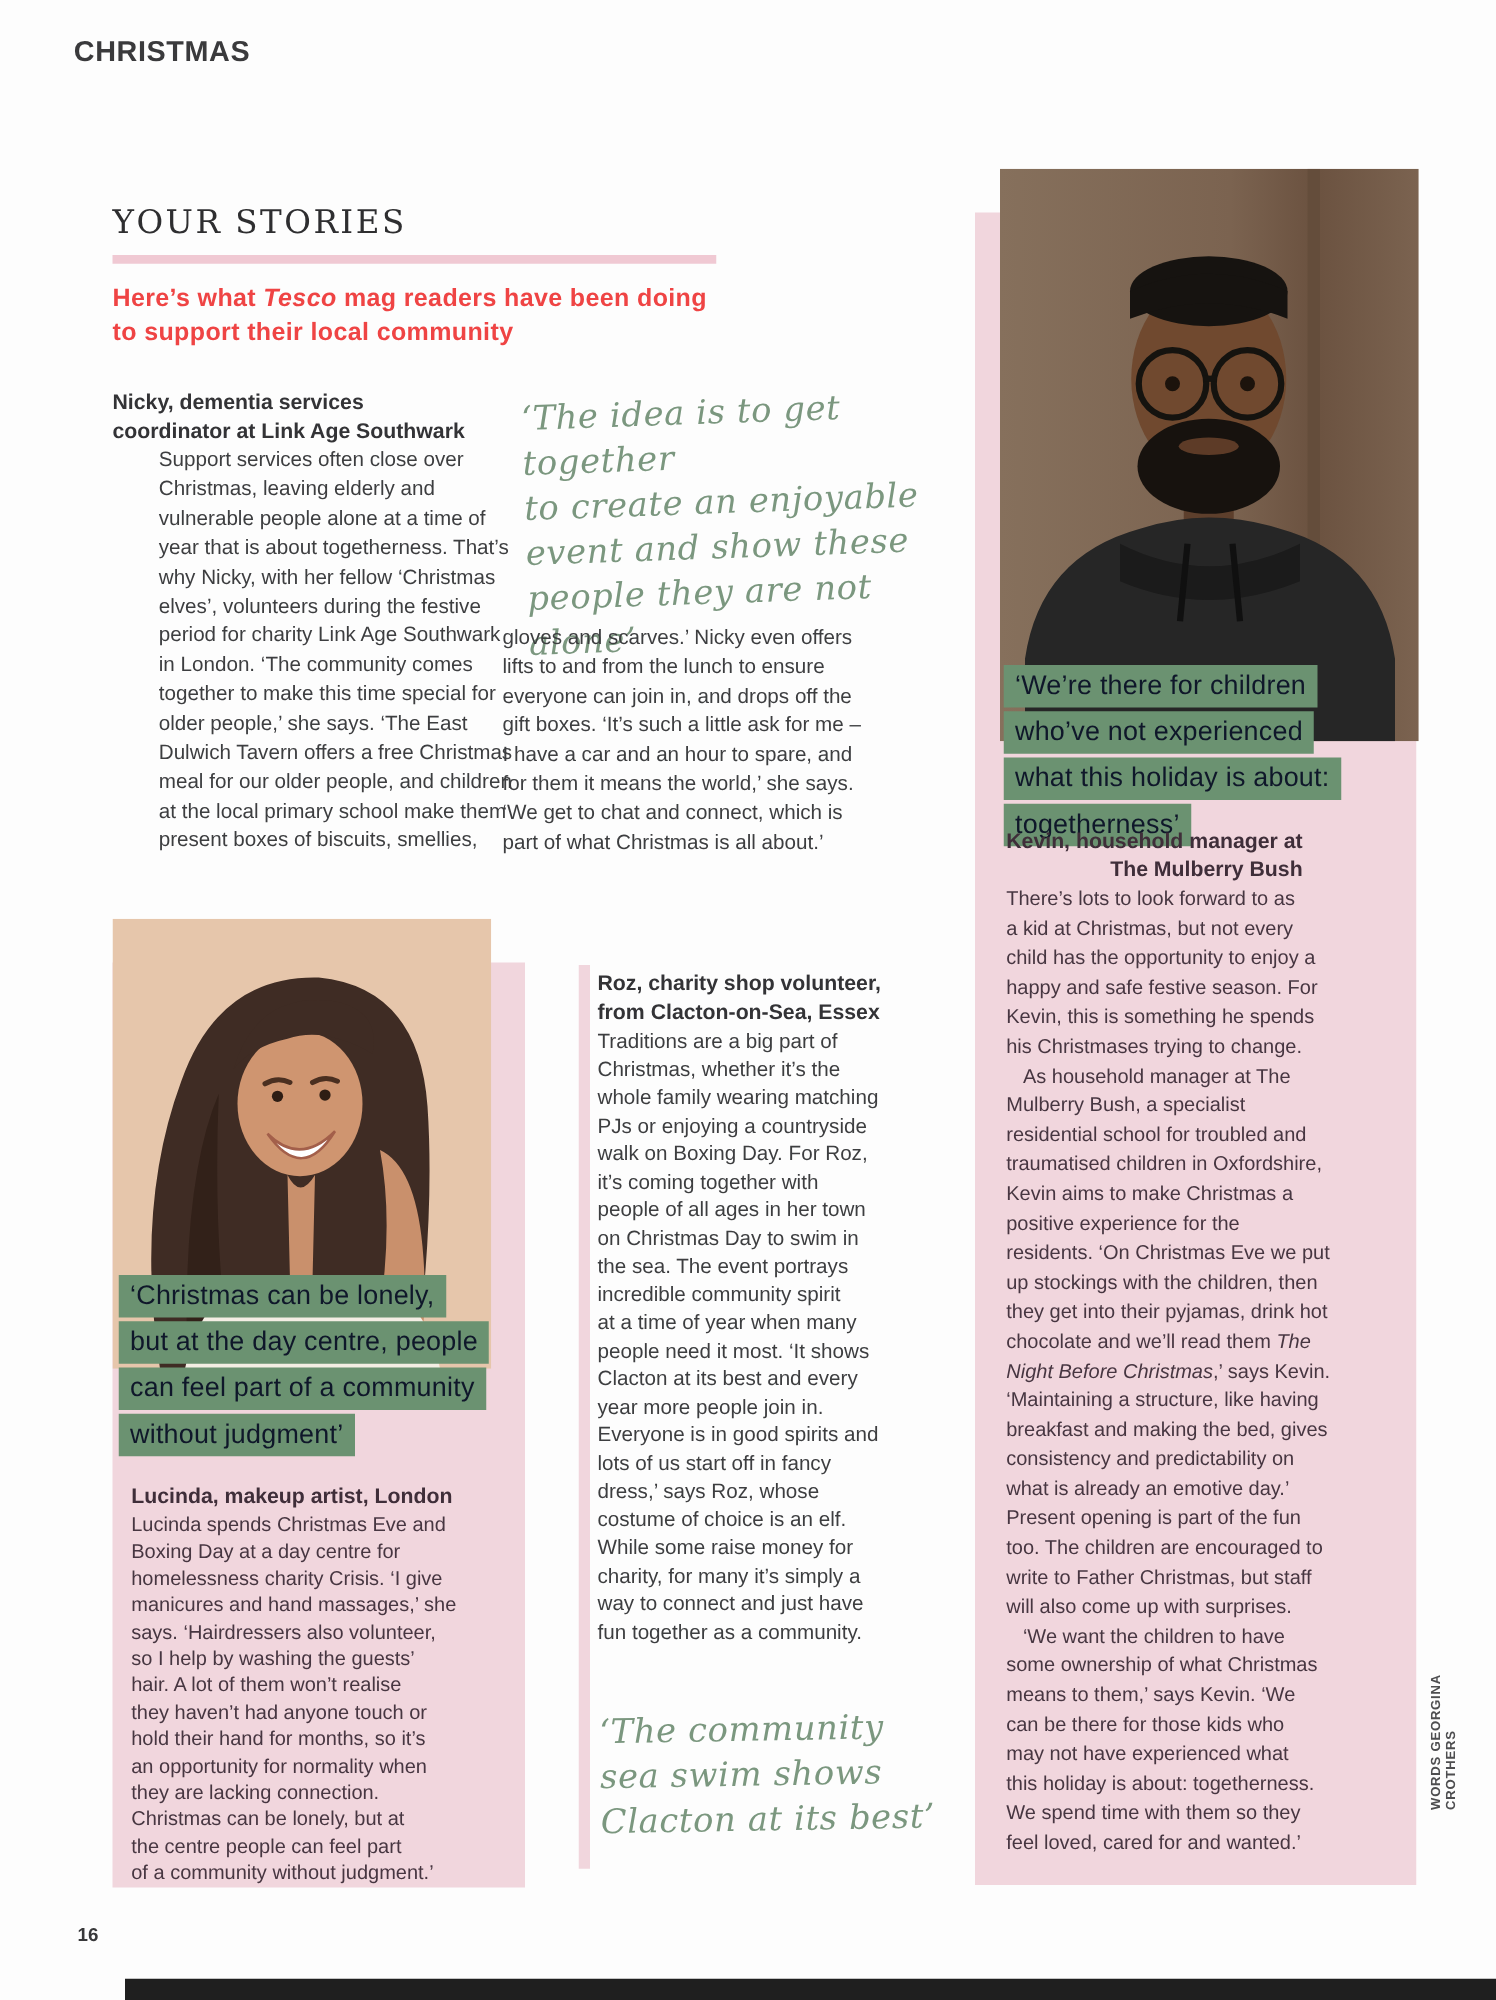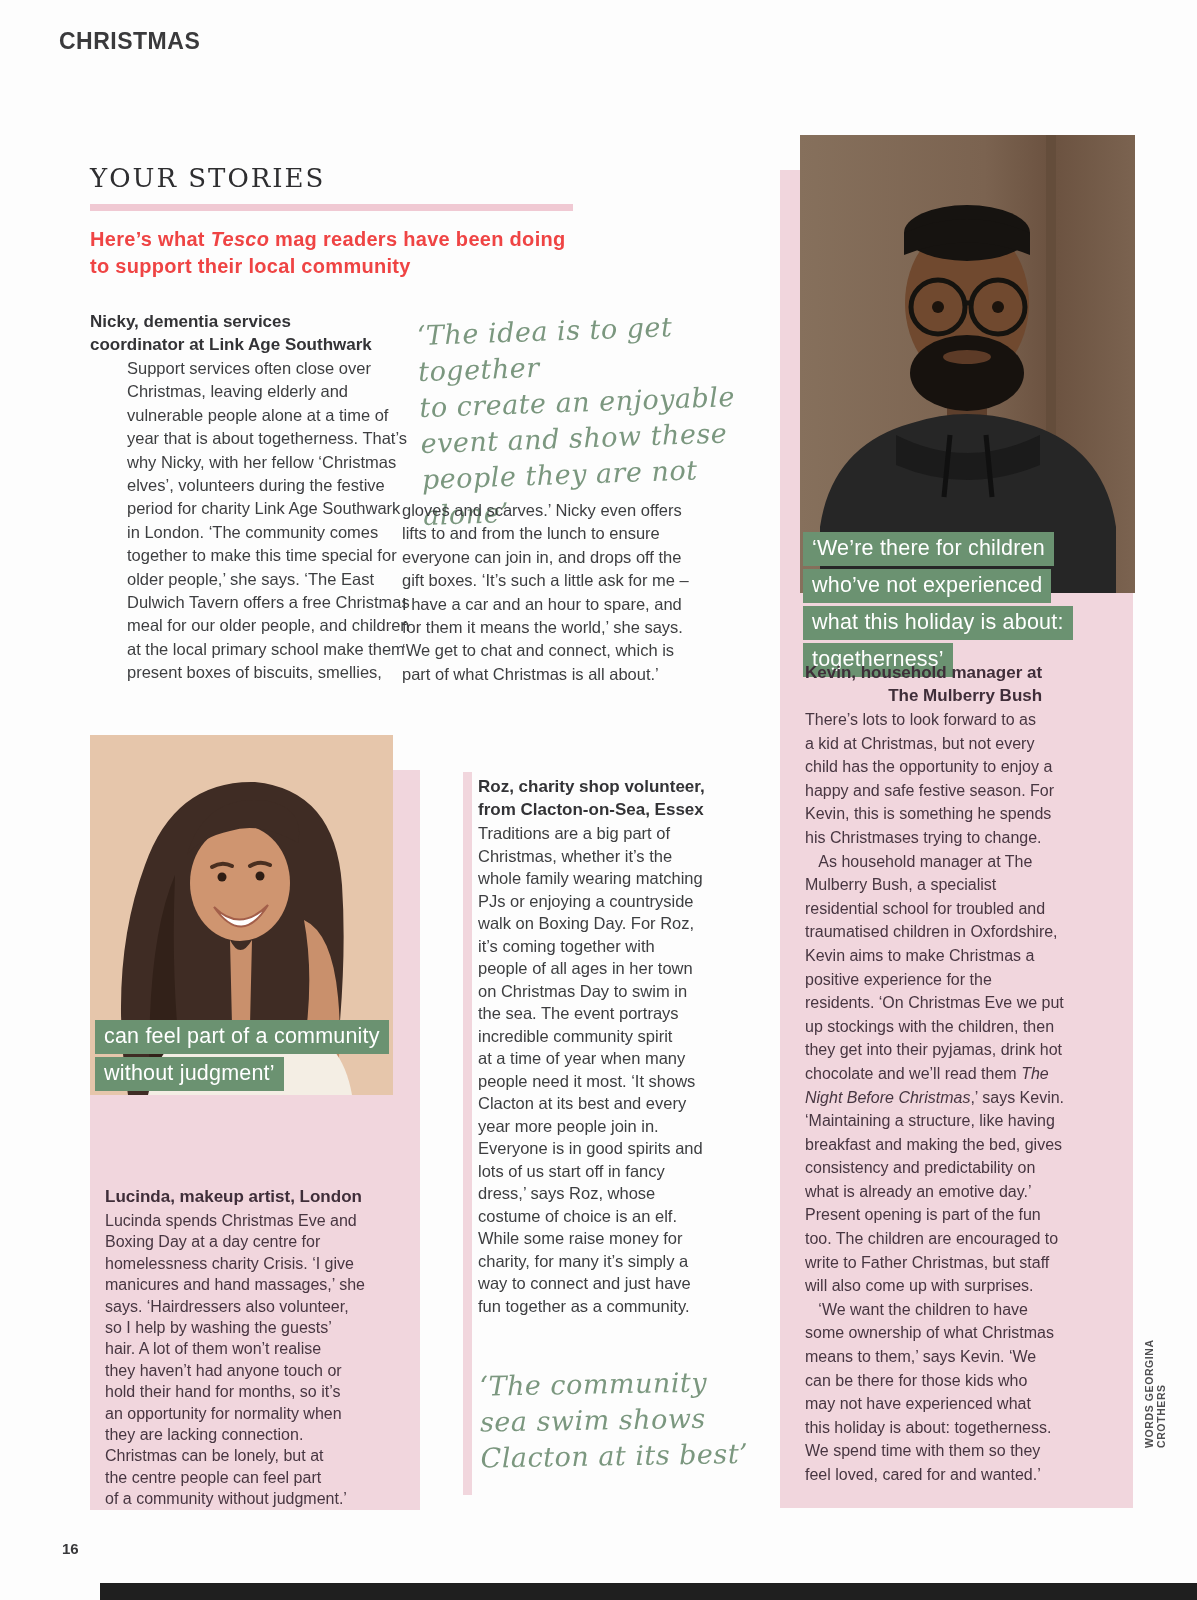--- a/index.html
+++ b/index.html
@@ -18,21 +18,21 @@
 
   .head{font-size:17px;font-weight:bold;line-height:23px;color:#333336;}
   .head.on-pink{color:#3f2e39;text-align:right;}
   .body-txt{font-size:16.5px;line-height:23.4px;color:#3d3e40;}
   .body-txt.on-pink{color:#473641;}
 
   .script-quote{font-family:"DejaVu Serif",serif;font-style:italic;font-size:27px;
                 line-height:36px;color:#7b977f;letter-spacing:.5px;}
 
   .hl-line{line-height:1;margin-bottom:3px;font-size:21.5px;}
-  .hl-line span{display:inline-block;background:#6b9271;color:#ffffff;
+  .hl-line span{display:inline-block;background:#6b9271;color:#0f172a;
                 padding:5px 9px 6px;line-height:23px;letter-spacing:.2px;}
 
   .credit-vert{writing-mode:vertical-rl;transform:rotate(180deg);
                font-size:10.5px;font-weight:bold;color:#4e4e50;letter-spacing:.6px;}
   .page-num{font-size:15px;font-weight:bold;color:#38383a;}
   .bottom-bar{background:#1f1f1f;}
   figure{margin:0;}
   figure svg{display:block;}
 </style>
 </head>
@@ -166,20 +166,22 @@
       <circle cx="132" cy="142" r="4.5" fill="#2e1d14"></circle>
       <circle cx="170" cy="141" r="4.5" fill="#2e1d14"></circle>
       <path d="M124,172 Q150,198 178,170 Q152,212 124,172 Z" fill="#ffffff" stroke="#a35f4a" stroke-width="2"></path>
       <path d="M205,360 Q228,260 214,185 Q242,198 248,262 Q253,315 244,360 Z" fill="#c9906c"></path>
       <path d="M58,360 Q70,302 112,288 L205,292 Q252,302 262,360 Z" fill="#f4eee4"></path>
       <path d="M140,205 Q150,225 162,205 L160,290 L142,290 Z" fill="#c9906c"></path>
     </svg>
   </figure>
 
   <div class="abs" style="left:95px;top:1020px;width:330px;">
+    <div class="hl-line"><span>‘Christmas can be lonely,</span></div>
+    <div class="hl-line"><span>but at the day centre, people</span></div>
     <div class="hl-line"><span>can feel part of a community</span></div>
     <div class="hl-line"><span>without judgment’</span></div>
   </div>
 
   <p class="abs head on-pink pre" style="left:105px;top:1185px;">Lucinda, makeup artist, London</p>
   <p class="abs body-txt on-pink pre" style="left:105px;top:1210px;width:310px;font-size:16px;line-height:21.4px;">Lucinda spends Christmas Eve and
 Boxing Day at a day centre for
 homelessness charity Crisis. ‘I give
 manicures and hand massages,’ she
 says. ‘Hairdressers also volunteer,

